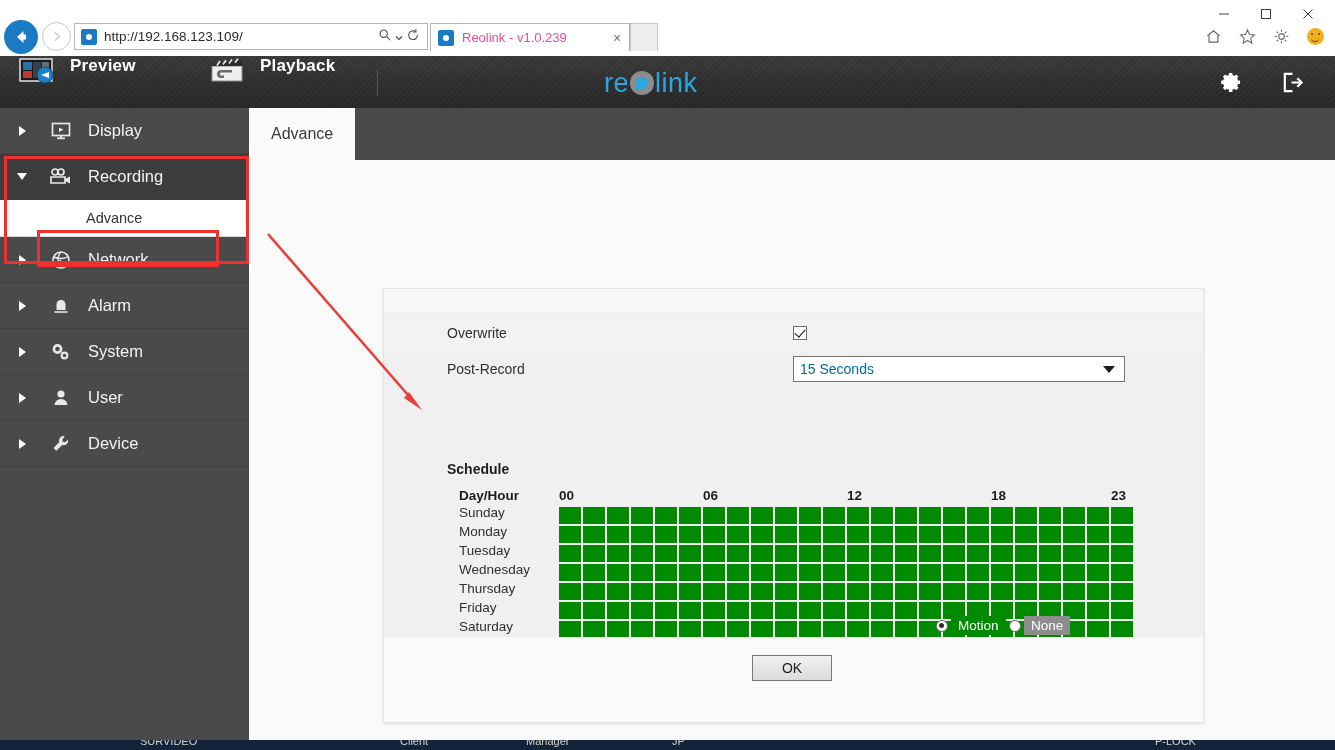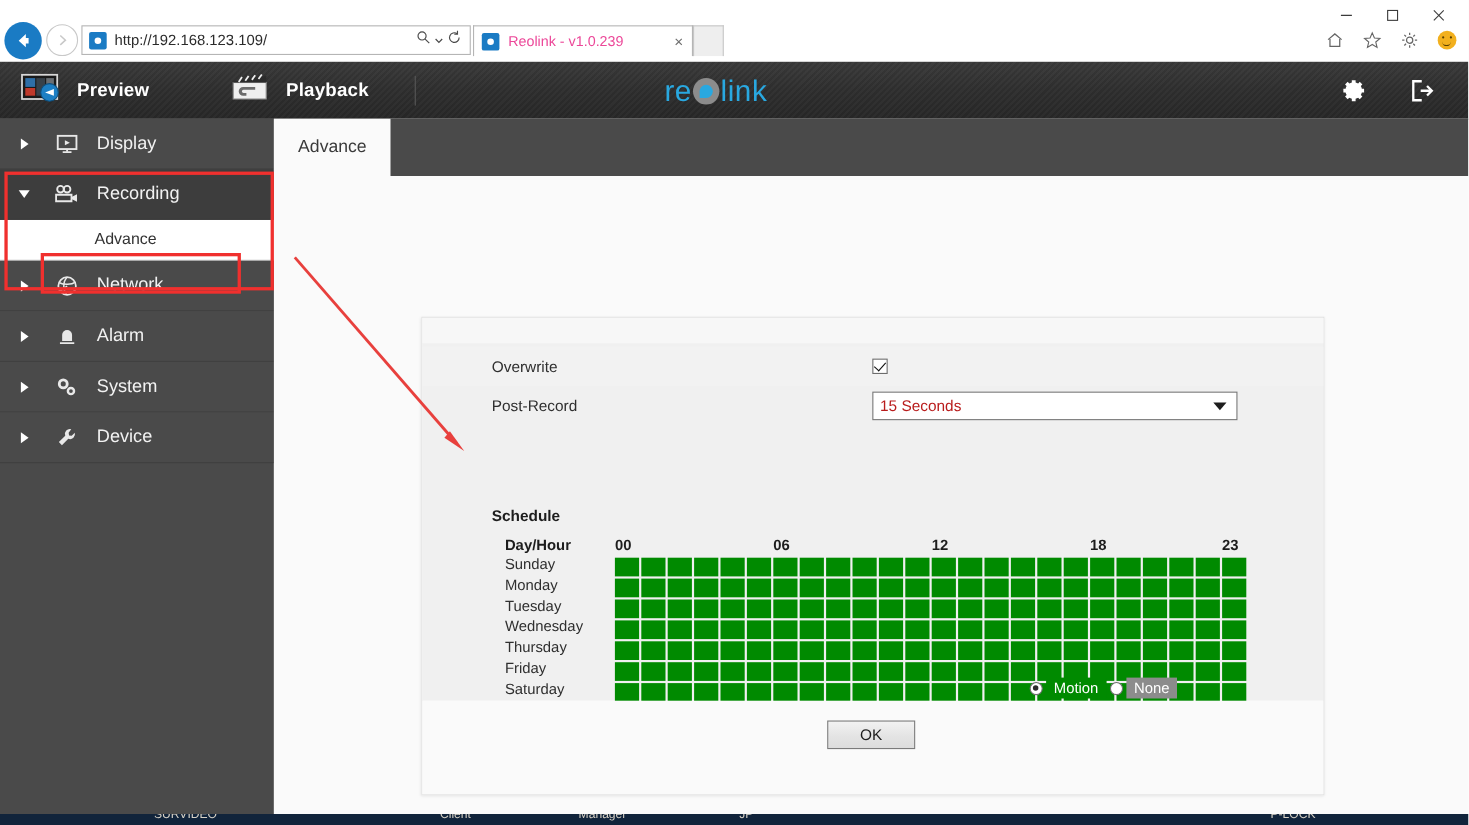--- a/index.html
+++ b/index.html
@@ -97,21 +97,21 @@
 
   
   .app-header {
     position: absolute; left: 0; top: 0; width: 1335px; height: 52px;
     background:
       repeating-linear-gradient(135deg, rgba(255,255,255,0.022) 0 2px, rgba(0,0,0,0.03) 2px 4px),
       linear-gradient(180deg, #3a3a3a 0%, #2e2e2e 50%, #272727 100%);
     border-bottom: 1px solid #1d1d1d;
   }
   .hdr-item {
-    position: absolute; top: 0; height: 52px; display: flex; align-items: center; gap: 12px;
+    position: absolute; top: 0; height: 52px; display: flex; align-items: flex-start; gap: 12px;
   }
   .hdr-label { color: #ffffff; font-size: 17px; font-weight: bold; letter-spacing: .2px; }
   .hdr-divider { position: absolute; left: 377px; top: 13px; width: 1px; height: 27px; background: #575757; }
   .logo {
     position: absolute; left: 604px; top: 12px; height: 30px;
     display: flex; align-items: center;
   }
   .logo-txt { font-size: 27px; color: #29a8e0; letter-spacing: .5px; line-height: 1; }
   .logo-o {
     display: inline-block; width: 24px; height: 24px; border-radius: 50%;
@@ -181,21 +181,21 @@
   }
   .chk::after {
     content: ""; position: absolute; left: 3px; top: 0px; width: 5px; height: 9px;
     border: solid #111; border-width: 0 1.6px 1.6px 0; transform: rotate(42deg);
   }
   .select-box {
     position: absolute; left: 409px; width: 332px; height: 26px;
     border: 1px solid #757575; box-sizing: border-box; background: #ffffff;
     display: flex; align-items: center; justify-content: space-between;
   }
-  .select-box .sel-val { font-size: 14px; color: #b91c1c; padding-left: 6px; }
+  .select-box .sel-val { font-size: 14px; color: #0369a1; padding-left: 6px; }
   .select-box .caret {
     width: 0; height: 0; margin-right: 9px;
     border-left: 6px solid transparent; border-right: 6px solid transparent; border-top: 7px solid #1d1d1d;
   }
 
   .sched-title { position: absolute; left: 63px; top: 172px; font-size: 14px; font-weight: bold; color: #1d1d1d; }
   .dayhour-label { position: absolute; left: 75px; top: 199px; font-size: 13.5px; font-weight: bold; color: #1d1d1d; }
   .hour-label { position: absolute; top: 199px; font-size: 13.5px; font-weight: bold; color: #1d1d1d; }
   .day-label { position: absolute; left: 75px; font-size: 13.5px; color: #2f2f2f; }
   .grid-cell { position: absolute; width: 22px; height: 17px; }
@@ -471,20 +471,32 @@
           </span>
         <span class="side-icon">
           <svg width="24" height="22" viewBox="0 0 24 22">
             <circle cx="8.5" cy="8" r="3.6" fill="none" stroke="#e8e8e8" stroke-width="2.6"></circle>
             <circle cx="15.5" cy="14.5" r="2.8" fill="none" stroke="#e8e8e8" stroke-width="2.2"></circle>
           </svg>
         </span>
         <span class="side-label">System</span>
       </div>
 
+      <div class="side-item">
+        <span class="side-arrow">
+            <span class="tri-r"></span>
+          </span>
+        <span class="side-icon">
+          <svg width="22" height="22" viewBox="0 0 22 22">
+            <circle cx="11" cy="7" r="3.6" fill="#e8e8e8"></circle>
+            <path d="M4.5 18 A6.5 6 0 0 1 17.5 18 Z" fill="#e8e8e8"></path>
+          </svg>
+        </span>
+        <span class="side-label">User</span>
+      </div>
 
       <div class="side-item">
         <span class="side-arrow">
             <span class="tri-r"></span>
           </span>
         <span class="side-icon">
           <svg width="22" height="22" viewBox="0 0 22 22">
             <path d="M14.8 3.2 a4.5 4.5 0 0 0-5.5 5.9 L3.5 14.9 l2.8 2.8 5.8-5.8 a4.5 4.5 0 0 0 5.9-5.5 l-2.8 2.8 -2.4-.4 -.4-2.4 Z" fill="#e8e8e8"></path>
           </svg>
         </span>

